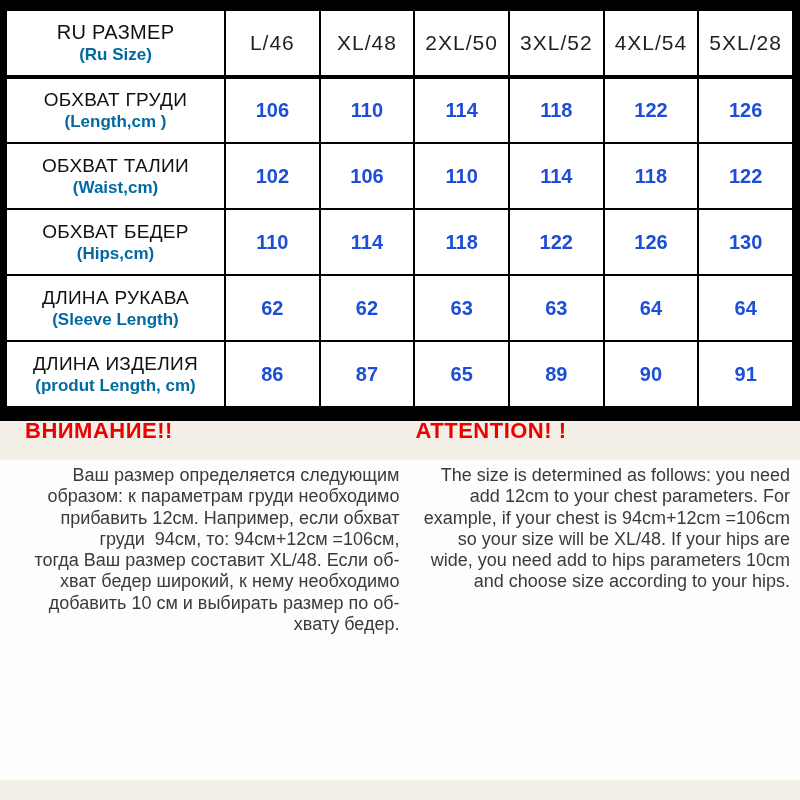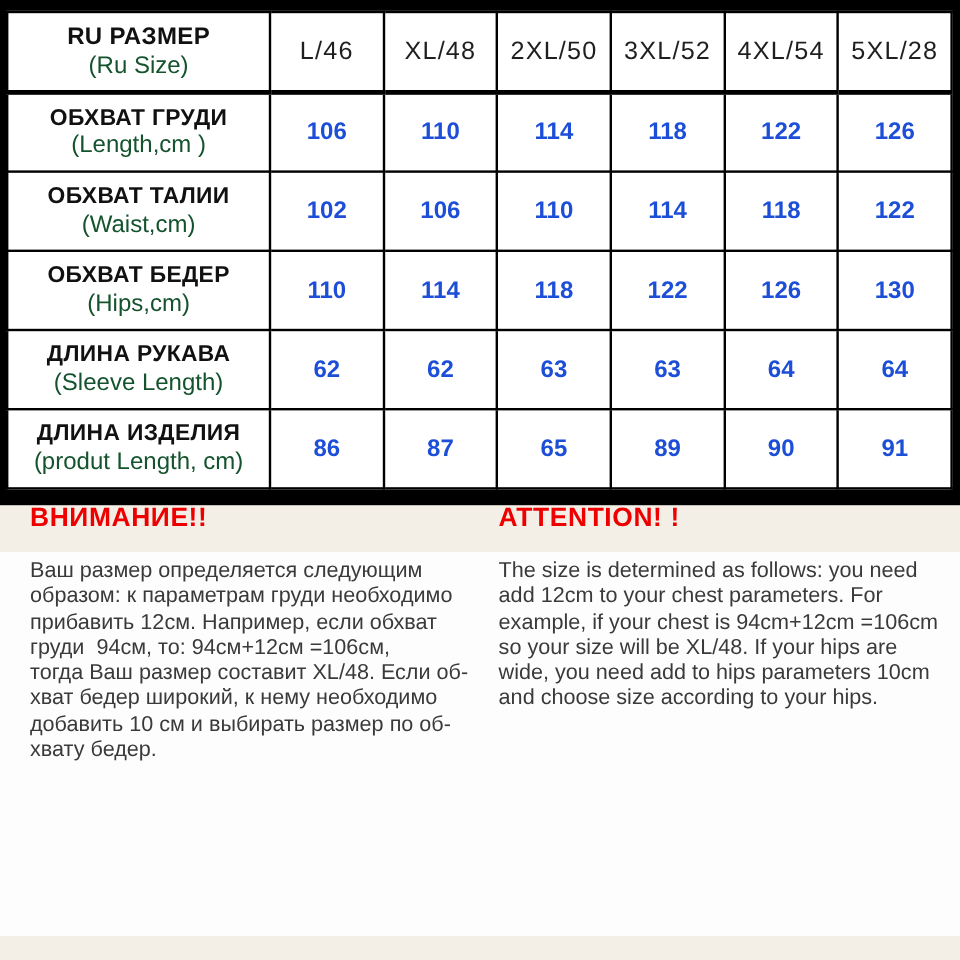--- a/index.html
+++ b/index.html
@@ -29,30 +29,30 @@
     border: 2px solid #000;
     background: #fff;
     text-align: center;
     vertical-align: middle;
     padding: 0;
   }
   .size-table thead th { border-bottom: 4px solid #000; height: 64px; }
   .size-table tbody tr { height: 66px; }
   .label-ru {
     font-size: 19px;
-    font-weight: 700;
+    font-weight: 400;
     color: #111;
     letter-spacing: 0.3px;
     line-height: 1.15;
   }
   .hdr-title { font-size: 20px; }
   .label-en {
-    font-size: 20px;
-    font-weight: 400;
-    color: #14532d;
+    font-size: 17px;
+    font-weight: 700;
+    color: #0369a1;
     margin-top: 1px;
     line-height: 1.15;
   }
   .hdr-size {
     font-size: 21px;
     font-weight: 400;
     color: #1f1f1f;
     letter-spacing: 1px;
   }
   .cell-num {
@@ -91,20 +91,21 @@
     font-weight: 700;
     color: #ee0000;
     letter-spacing: 0.5px;
   }
   .notice-body {
     margin: 3px 0 0 0;
     font-size: 18px;
     line-height: 21.3px;
     color: #3a3a3a;
     white-space: pre;
+    text-align: right;
   }
 </style>
 </head>
 <body>
 
 <div class="table-frame">
   <table class="size-table">
     <colgroup>
       <col style="width:219px">
       <col>

